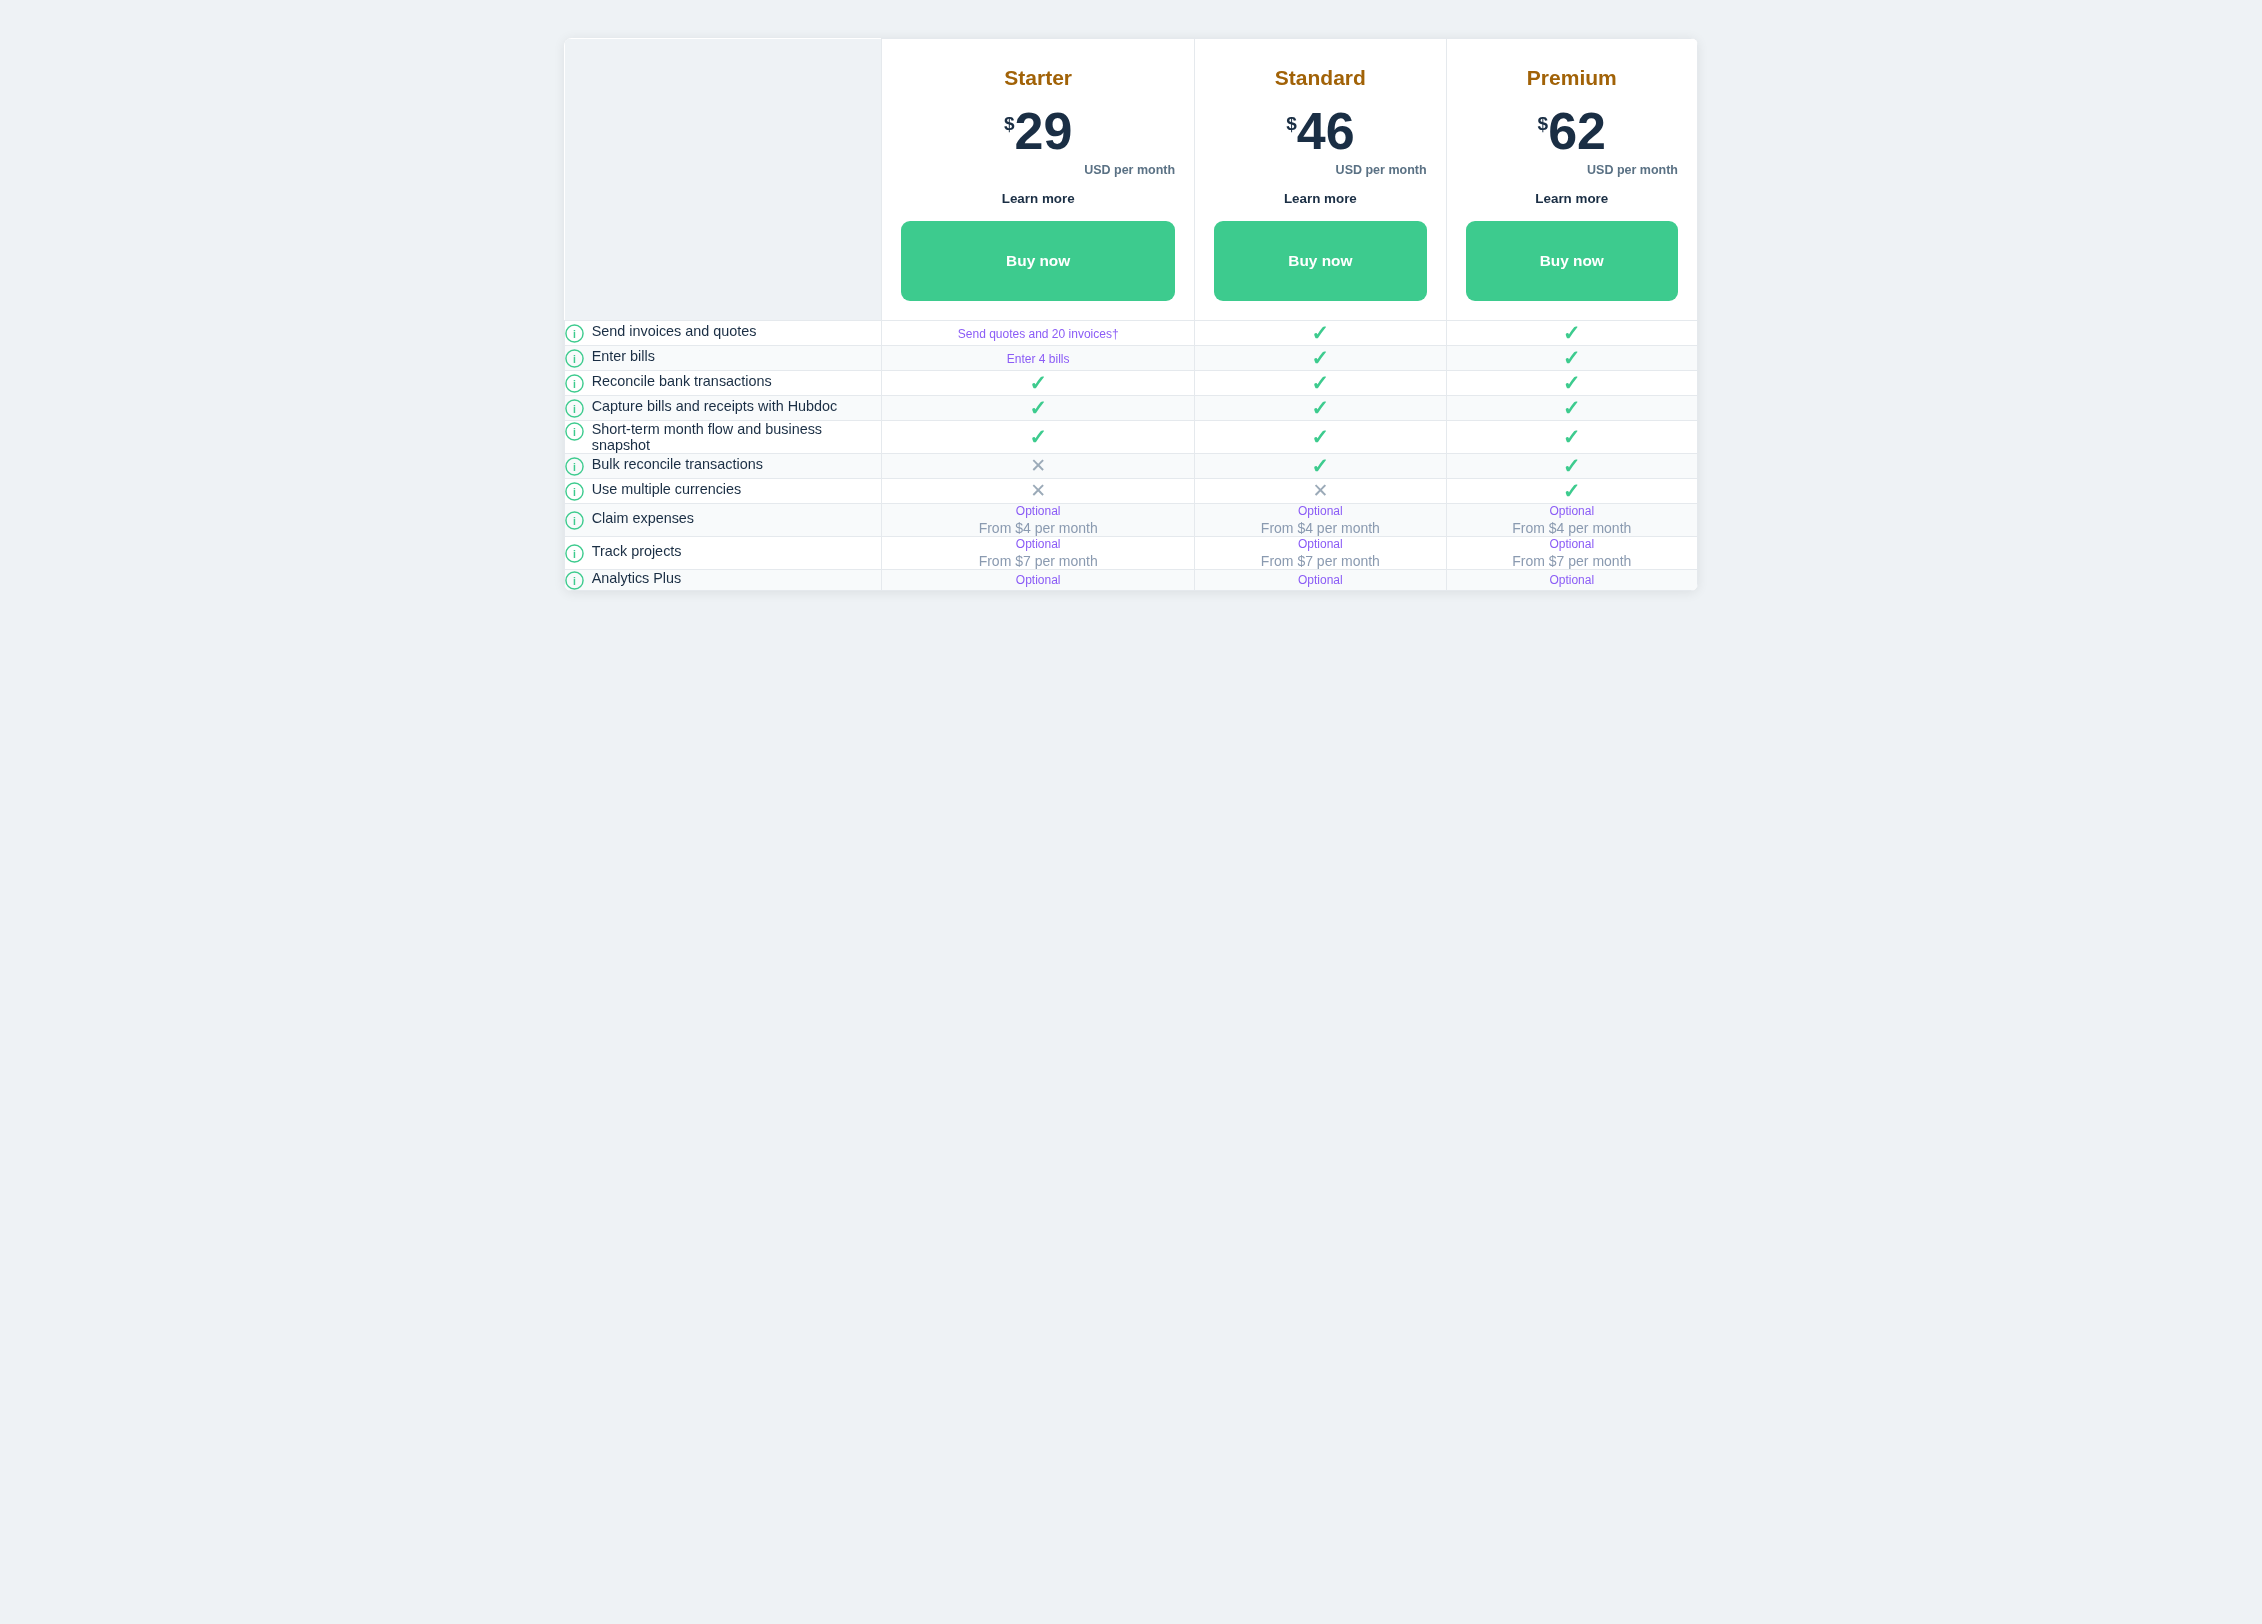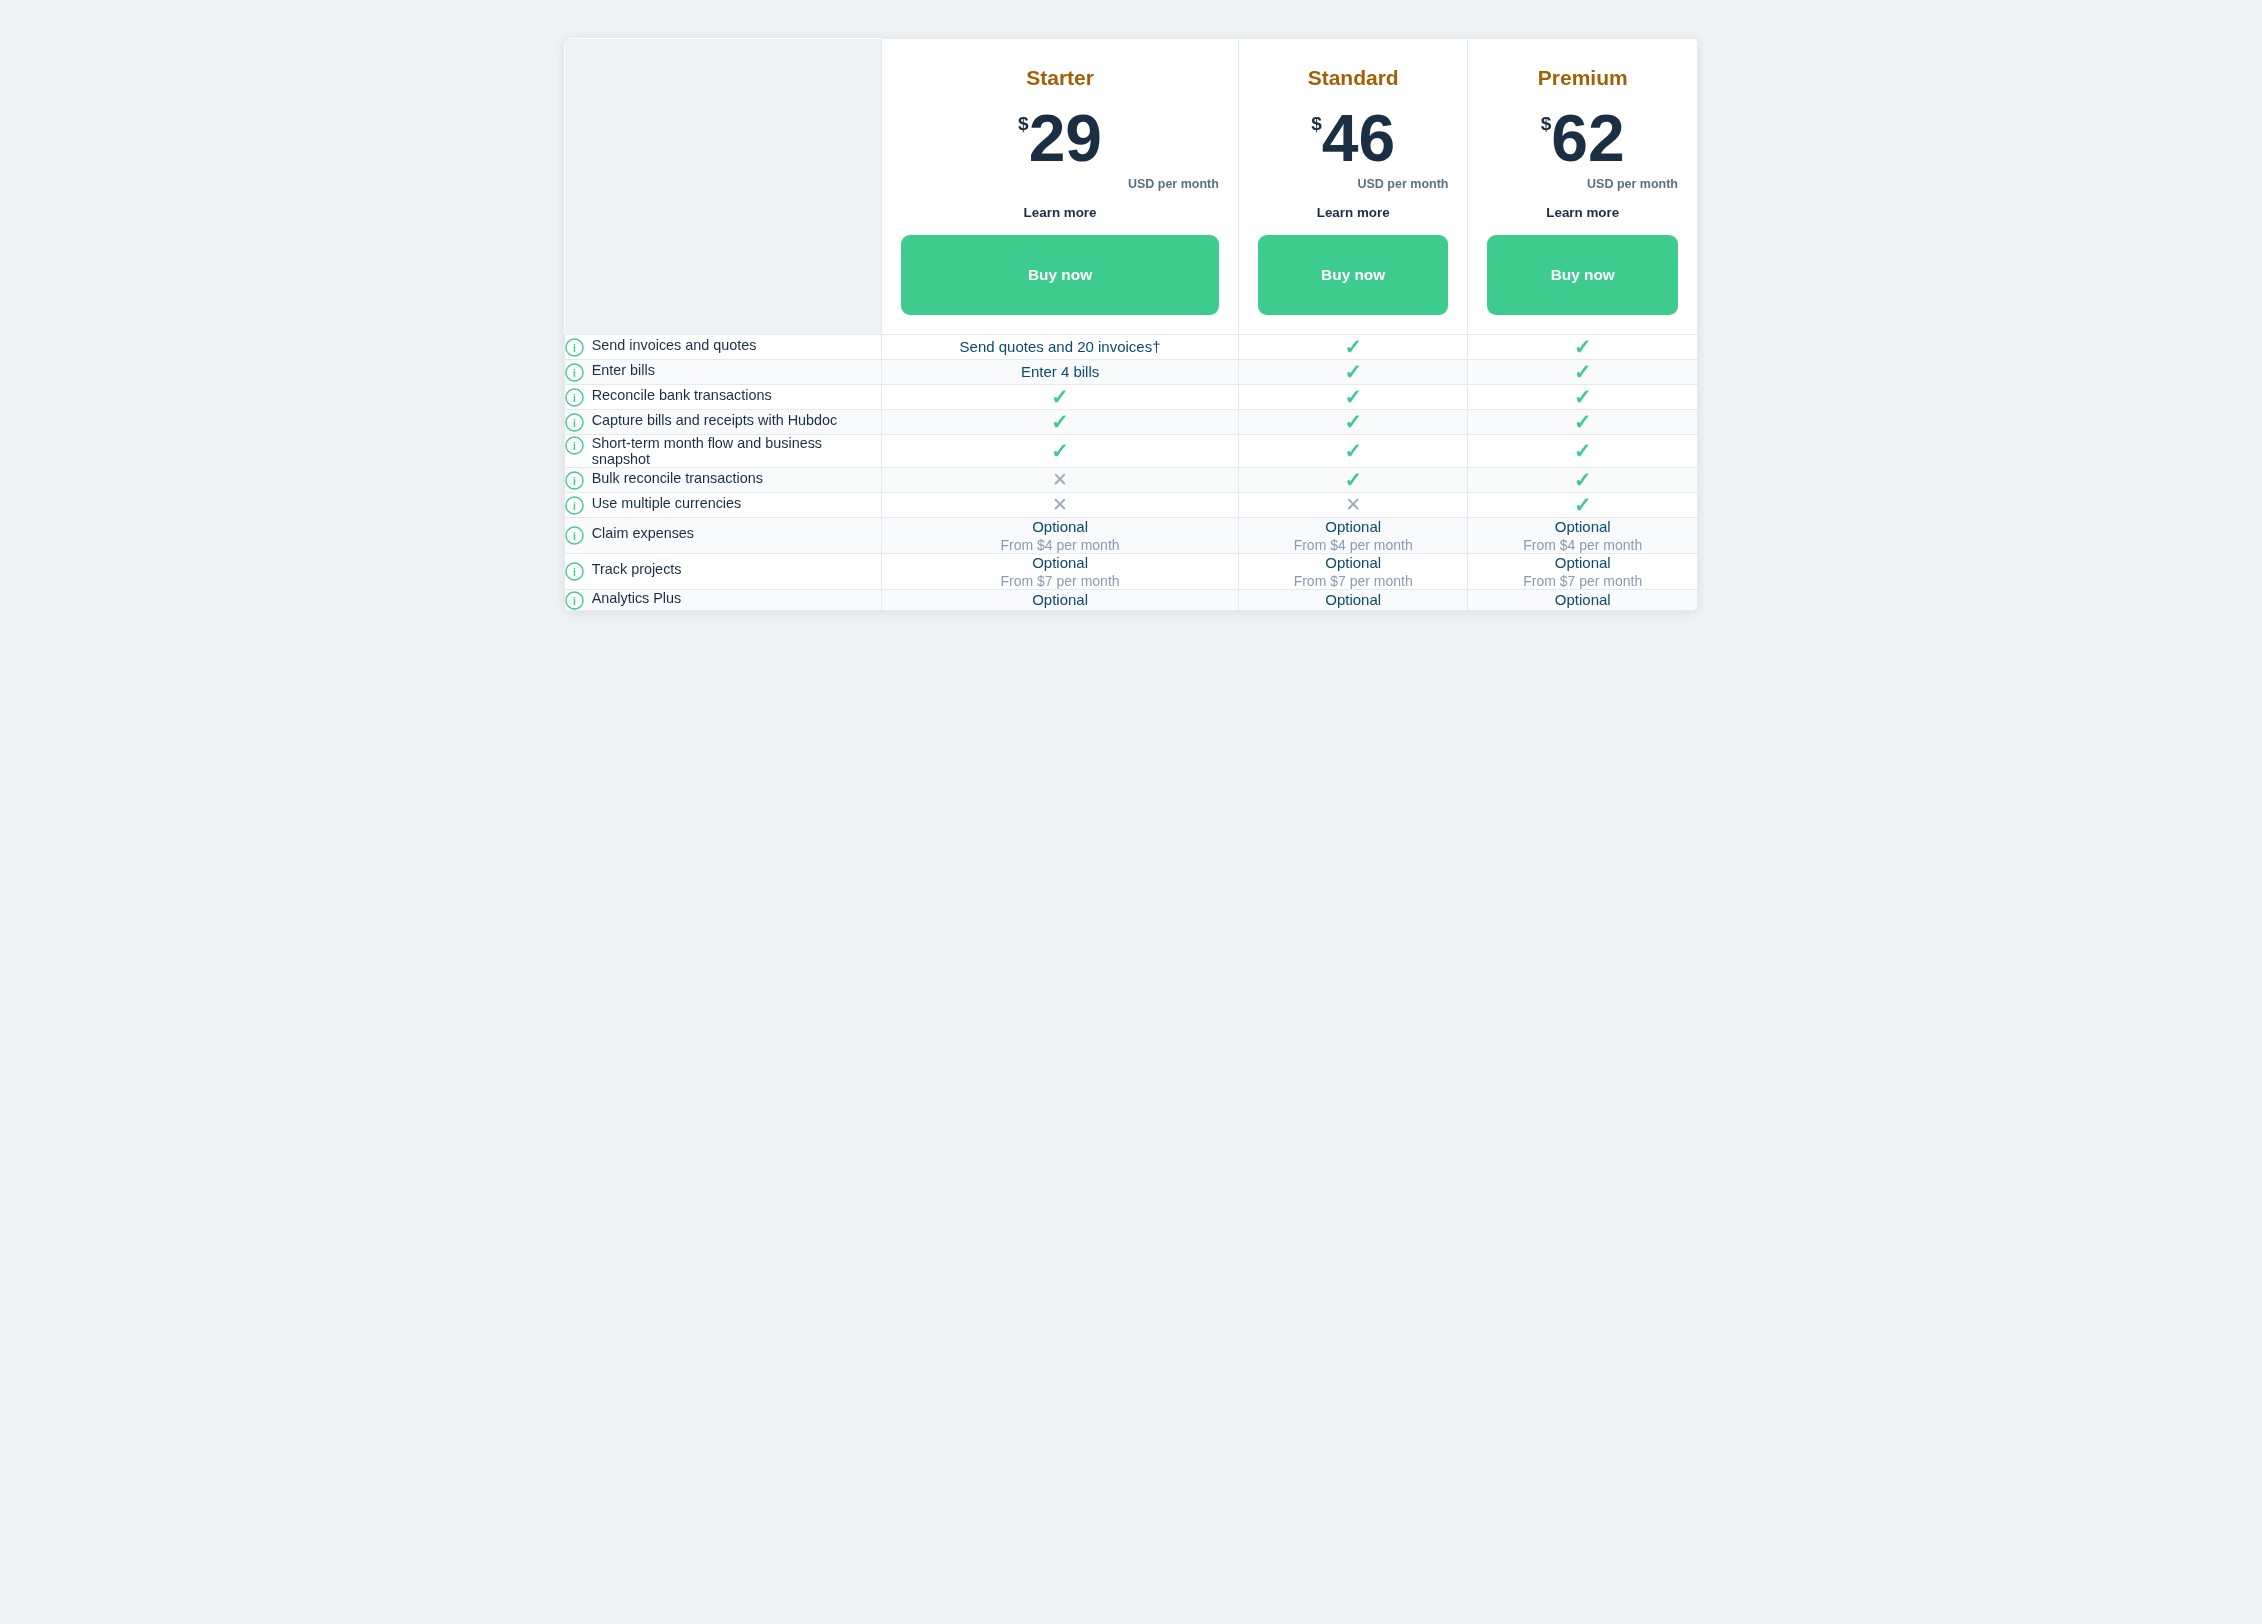--- a/index.html
+++ b/index.html
@@ -58,21 +58,21 @@
     }
 
     .price-dollar {
       font-size: 19px;
       font-weight: 700;
       color: #1a2e44;
       margin-top: 7.7px;
     }
 
     .price-amount {
-      font-size: 66px;
+      font-size: 52px;
       font-weight: 800;
       color: #1a2e44;
       line-height: 1;
       text-align: center;
     }
 
     .price-period {
       font-size: 12.5px;
       color: #5a7184;
       margin-bottom: 13.4px;
@@ -135,22 +135,22 @@
       font-weight: 700;
     }
 
     .cross-mark {
       color: #9baab8;
       font-size: 19px;
       font-weight: 400;
     }
 
     .feature-text {
-      font-size: 15px;
-      color: #0c4a6e;
+      font-size: 12px;
+      color: #8b5cf6;
     }
 
     .feature-subtext {
       font-size: 14px;
       color: #8a9ab0;
       margin-top: 1.9px;
     }
 
     .empty-corner {
       background: #eef2f5;

